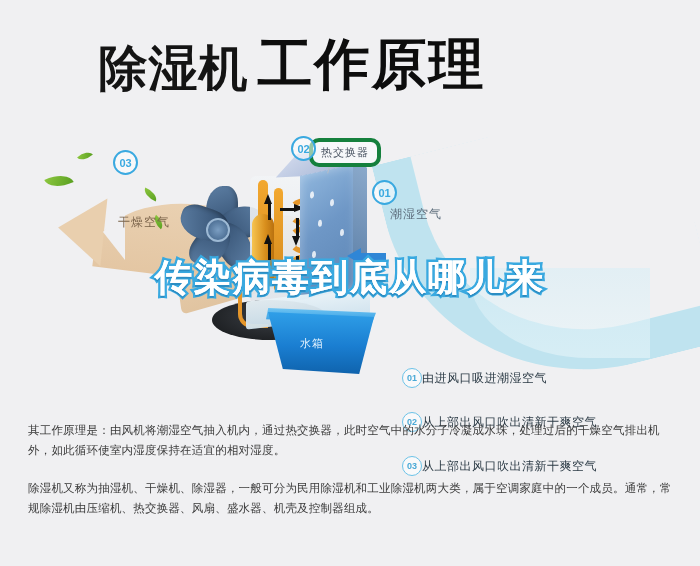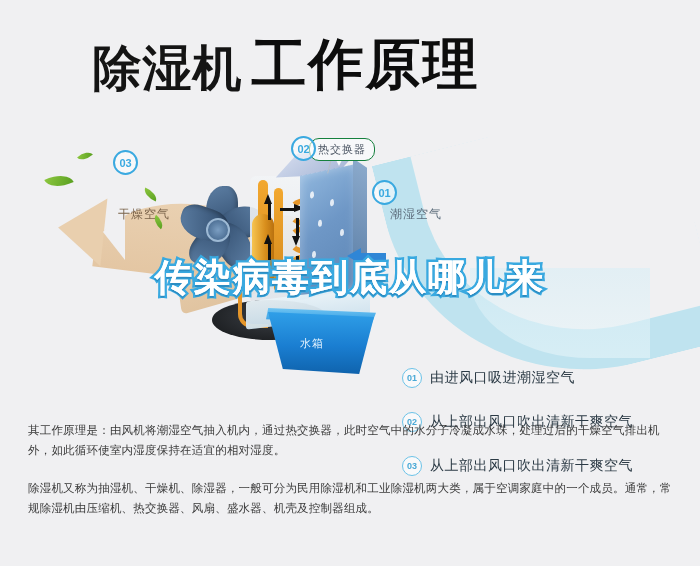--- a/index.html
+++ b/index.html
@@ -6,21 +6,21 @@
   body{
     width:700px;height:566px;
     background:#f0f0f2;
     font-family:"Liberation Sans","DejaVu Sans",sans-serif;
     overflow:hidden;position:relative;
   }
   #root{position:absolute;inset:0;}
 
   
   .title-wrap{
-    position:absolute;left:0;top:28px;width:572px;
+    position:absolute;left:6px;top:28px;width:572px;
     text-align:center;white-space:nowrap;
   }
   .title-a{
     font-size:49px;font-weight:900;color:#141414;
     letter-spacing:1px;vertical-align:bottom;
   }
   .title-b{
     font-size:55px;font-weight:700;color:#0d0d0d;
     letter-spacing:2px;margin-left:9px;vertical-align:bottom;
   }
@@ -185,21 +185,21 @@
   }
   .drain{
     position:absolute;left:238px;top:172px;width:26px;height:34px;
     border:4px solid #e5962a;border-top:none;border-right:none;
     border-bottom-left-radius:14px;
   }
 
   
   .callout{
     position:absolute;left:309px;top:20px;
-    padding:3px 8px;border:1px solid #15803d;border-radius:10px;
+    padding:3px 8px;border:4px solid #15803d;border-radius:10px;
     background:#f7f8fa;color:#4b5563;font-size:11px;letter-spacing:1px;
     white-space:nowrap;
   }
   .callout-tail{
     position:absolute;left:333px;top:36px;width:0;height:0;
     border-left:6px solid transparent;border-right:6px solid transparent;
     border-top:12px solid #f7f8fa;
   }
   .callout-line{
     position:absolute;left:332px;top:36px;width:1px;height:20px;
@@ -212,34 +212,34 @@
     border:2px solid #3aa9e0;color:#3aa9e0;
     font-size:11px;font-weight:700;
     display:flex;align-items:center;justify-content:center;
     background:rgba(255,255,255,.55);
   }
   .nbadge.b03{left:113px;top:32px;}
   .nbadge.b02{left:291px;top:18px;}
   .nbadge.b01{left:372px;top:62px;}
 
   .dlabel{position:absolute;font-size:12px;color:#7a634a;letter-spacing:1px;}
-  .dlabel.dry{left:118px;top:88px;}
+  .dlabel.dry{left:118px;top:96px;}
   .dlabel.moist{left:381px;top:88px;color:#5b6b7a;margin-left:9px;}
 
   
   .steps{position:absolute;left:402px;top:250px;}
   .step{display:flex;align-items:center;margin-bottom:24px;}
   .sbadge{
     width:18px;height:18px;border-radius:50%;
     border:1.6px solid #6cc3e8;color:#4aa9d6;
     font-size:9px;font-weight:700;
     display:flex;align-items:center;justify-content:center;
     flex:0 0 auto;background:rgba(255,255,255,.6);
   }
-  .stext{margin-left:8px;font-size:14px;color:#2b3a45;letter-spacing:.5px;white-space:nowrap;}
+  .stext{font-size:12px;color:#2b3a45;letter-spacing:.5px;white-space:nowrap;}
 
   
   .overlay{
     position:absolute;left:0;top:253px;width:700px;text-align:center;
     font-size:37px;font-weight:900;letter-spacing:2px;color:#ffffff;
     -webkit-text-stroke:5px #39a9e0;
     paint-order:stroke fill;
     white-space:nowrap;
     text-shadow:0 2px 0 rgba(20,90,140,.35);
   }

